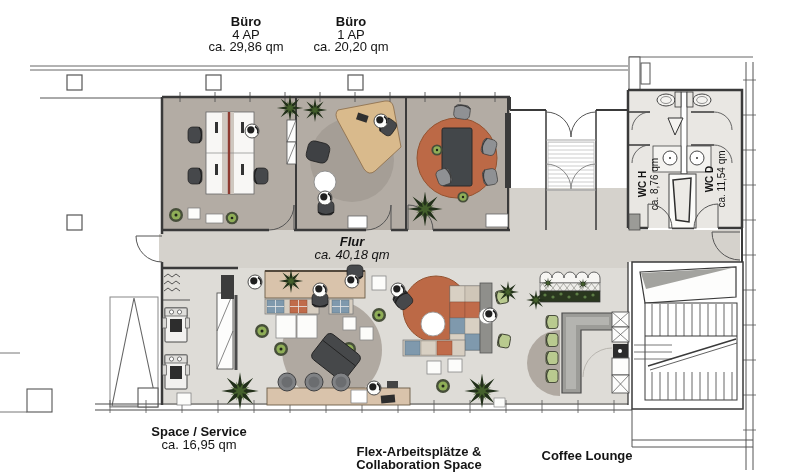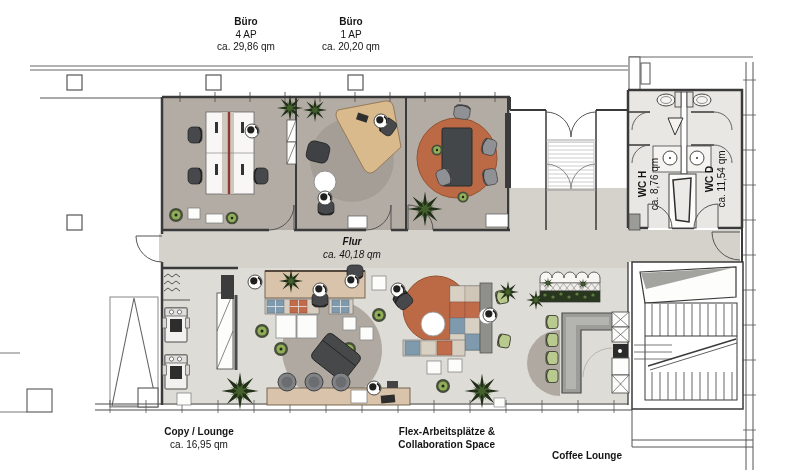--- a/index.html
+++ b/index.html
@@ -6,21 +6,21 @@
     --office_floor:#b3aca4; --corridor_floor:#d5d2cc; --flex_floor:#dedcd7;
     --wc_floor:#e9e7e3; --wall:#3a3a3a; --terracotta_rug:#bc6946;
     --wood_desk:#d9ba8c; --wood_counter:#d9c3ab; --rug_gray:#b0a9a1;
     --plant_green:#8fae57; --chair_green:#b9ca8f; --cushion_blue:#7f99ad;
     --cushion_orange:#c06b4a;
   }
   html,body{margin:0;padding:0;background:#fff;}
   .canvas{position:relative;width:797px;height:474px;background:#ffffff;
     font-family:"Liberation Sans",sans-serif;color:#141414;overflow:hidden;}
   .plan-svg{position:absolute;left:0;top:0;}
-  .lbl{position:absolute;text-align:center;font-size:10px;line-height:12.5px;white-space:nowrap;}
+  .lbl{position:absolute;text-align:center;font-size:13px;line-height:12.5px;white-space:nowrap;}
   .lbl .l1{font-weight:700;}
   .lbl.rot{transform:rotate(-90deg);transform-origin:center center;font-size:10px;line-height:12px;}
   .floor-office{fill:var(--office_floor);}
   .floor-corridor{fill:var(--corridor_floor);}
   .floor-flex{fill:var(--flex_floor);}
   .floor-wc{fill:var(--wc_floor);}
   .rug-terra{fill:var(--terracotta_rug);stroke:#94522f;stroke-width:1;}
   .rug-gray{fill:var(--rug_gray);}
   .wood{fill:var(--wood_desk);stroke:#8a6b47;stroke-width:0.8;}
   .woodc{fill:var(--wood_counter);stroke:#6b5b46;stroke-width:0.9;}
@@ -387,24 +387,24 @@
 </div>
 <div class="lbl rot" style="left:609px;top:172px;width:80px;">
   <div class="l1">WC H</div>
   <div class="l2">ca. 8,76 qm</div>
 </div>
 <div class="lbl rot" style="left:676px;top:167px;width:80px;">
   <div class="l1">WC D</div>
   <div class="l2">ca. 11,54 qm</div>
 </div>
 <div class="lbl" style="left:139px;top:426px;width:120px;">
-  <div class="l1">Copy / Lounge</div>
+  <div class="l1">Space / Service</div>
   <div class="l2">ca. 16,95 qm</div>
 </div>
-<div class="lbl" style="left:343px;top:426px;width:152px;text-align:right;">
+<div class="lbl" style="left:343px;top:446px;width:152px;">
   <div class="l1">Flex-Arbeitsplätze &amp;</div>
   <div class="l1">Collaboration Space</div>
 </div>
 <div class="lbl" style="left:527px;top:426px;width:120px;margin-top:24px;">
   <div class="l1">Coffee Lounge</div>
 </div>
 
 </div>
 
 </body></html>

